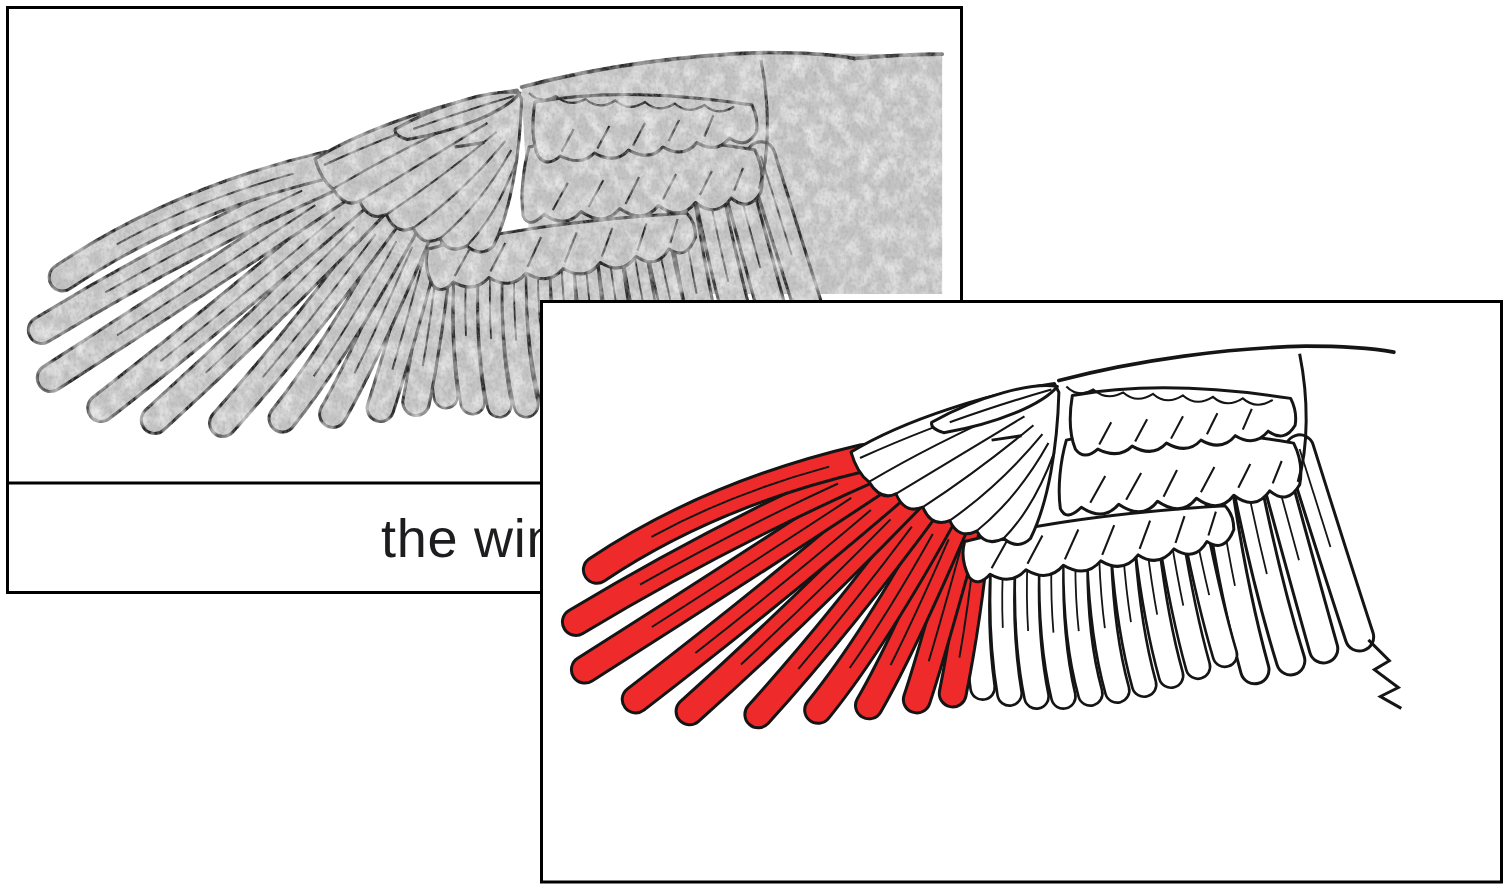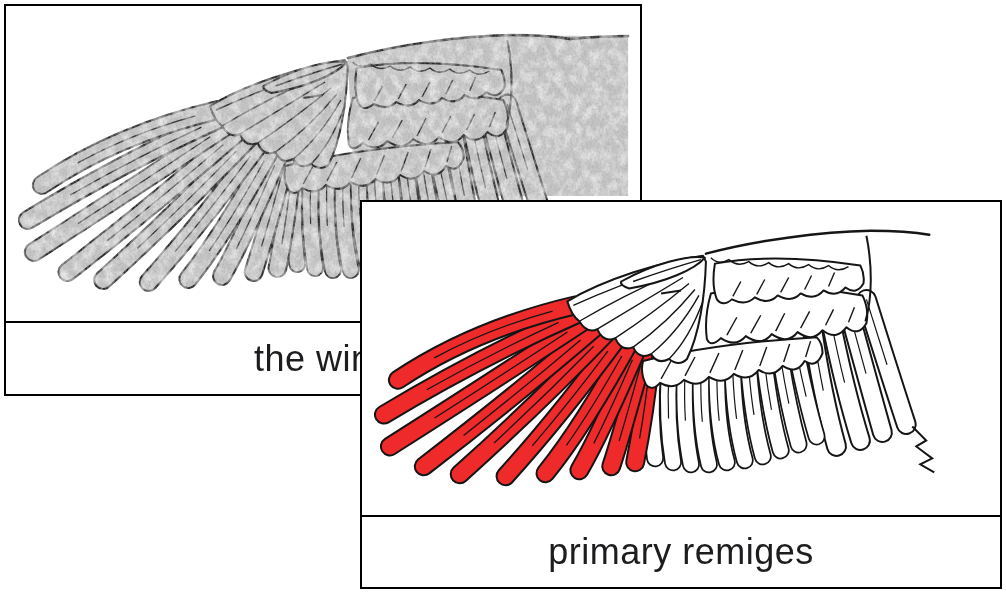--- a/index.html
+++ b/index.html
@@ -226,18 +226,15 @@
       <span>the wing</span>
     </div>
   </div>
 
   <div class="card" id="card-front">
     <div class="card-image">
       <svg class="art art-front" viewBox="0 0 640 315" preserveAspectRatio="none">
         <use href="#wingart"></use>
       </svg>
     </div>
-    <div class="card-label">
-      <span>primary remiges</span>
-    </div>
   </div>
 
 </div>
 
 </body></html>

